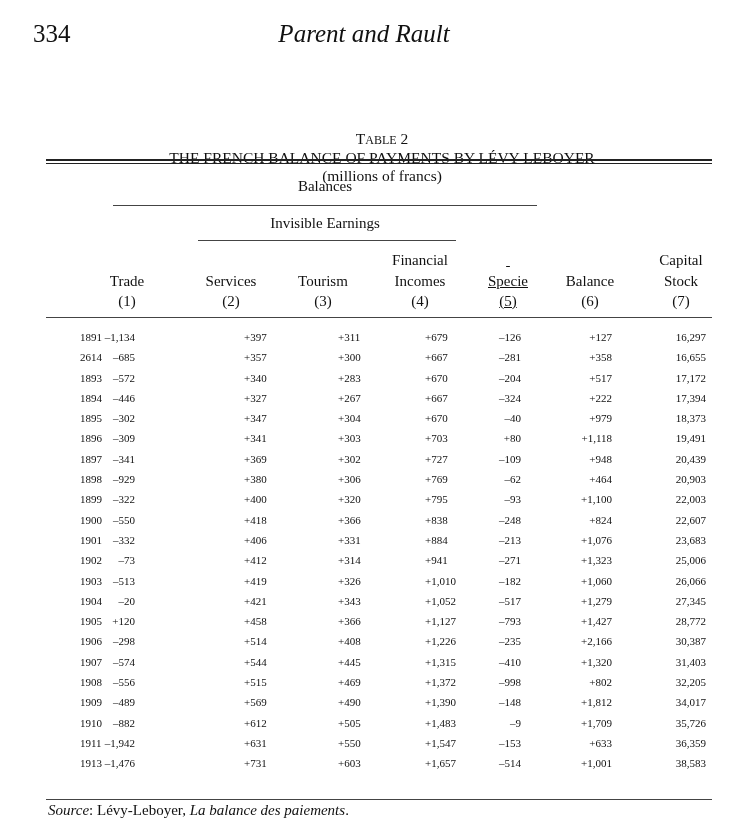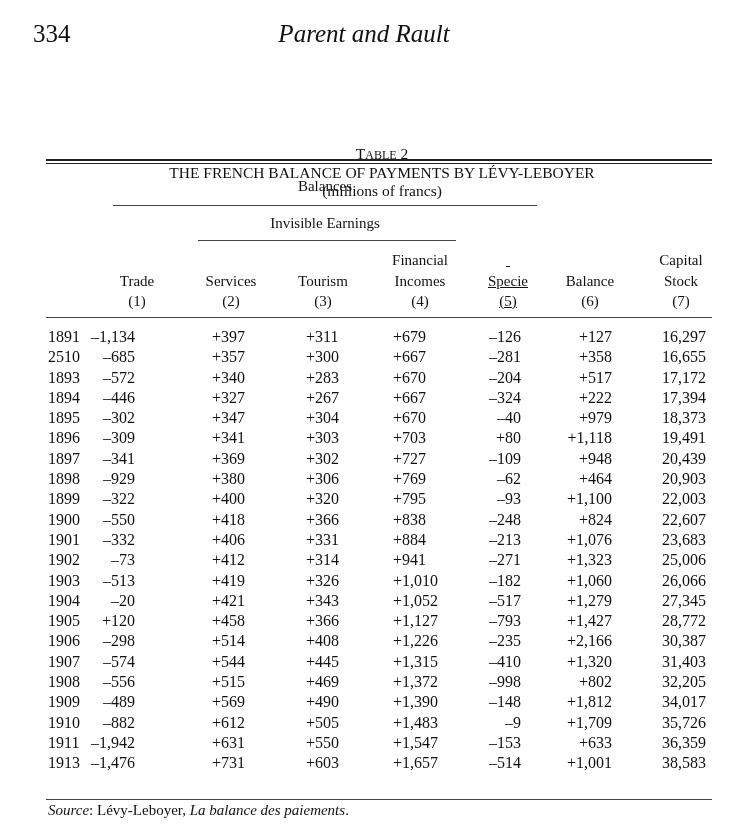--- a/index.html
+++ b/index.html
@@ -2,31 +2,31 @@
 <html><head>
   <meta charset="utf-8">
   <style>
     html, body { margin: 0; padding: 0; background: #ffffff; }
     body {
       width: 744px; height: 840px; position: relative; overflow: hidden;
       font-family: "Liberation Serif", "DejaVu Serif", serif; color: #111;
     }
     .page-num { position: absolute; left: 33px; top: 20px; font-size: 25px; }
     .running-head { position: absolute; left: 0; width: 708px; top: 20px; text-align: center; font-size: 25px; font-style: italic; padding-left: 20px; box-sizing: border-box; }
-    .tcaption { position: absolute; left: 0; width: 744px; top: 130px; text-align: center; font-size: 15.5px; line-height: 18px; padding-left: 20px; box-sizing: border-box; margin-top: 15px; }
+    .tcaption { position: absolute; left: 0; width: 744px; top: 130px; text-align: center; font-size: 15.5px; line-height: 18px; padding-left: 20px; box-sizing: border-box; }
     .tcaption .label .sc { font-size: 12px; }
     .rule-double { position: absolute; left: 46px; width: 666px; top: 159px; height: 2px; border-top: 2px solid #222; border-bottom: 1px solid #222; }
     .hdr-balances { position: absolute; left: 280px; width: 90px; top: 178px; text-align: center; font-size: 15px; }
     .rule-balances { position: absolute; left: 113px; width: 424px; top: 205px; border-top: 1px solid #444; }
     .hdr-invisible { position: absolute; left: 225px; width: 200px; top: 215px; text-align: center; font-size: 15px; }
     .rule-invisible { position: absolute; left: 198px; width: 258px; top: 240px; border-top: 1px solid #444; }
     .colhead { position: absolute; top: 250px; text-align: center; font-size: 15px; line-height: 20.5px; }
     .rule-header-bottom { position: absolute; left: 46px; width: 666px; top: 317px; border-top: 1px solid #444; }
     .rows { position: absolute; left: 0; top: 327px; width: 744px; }
-    .row { position: relative; height: 20.3px; font-size: 16px; line-height: 20px; }
+    .row { position: relative; height: 20.3px; font-size: 11px; line-height: 20px; margin-left: 32px; }
     .cell { position: absolute; top: 0; white-space: nowrap; }
     .c-year { left: 48px; }
     .c-trade { right: calc(744px - 135px); text-align: right; }
     .c-serv { left: 212px; }
     .c-tour { left: 306px; }
     .c-fin { left: 393px; }
     .c-spec { right: calc(744px - 521px); text-align: center; }
     .c-bal { right: calc(744px - 612px); text-align: right; }
     .c-cap { right: calc(744px - 706px); text-align: right; }
     .rule-bottom { position: absolute; left: 46px; width: 666px; top: 799px; border-top: 1px solid #444; }
@@ -45,21 +45,21 @@
   <div>(millions of francs)</div>
 </div>
 
 <div class="rule-double"></div>
 
 <div class="hdr-balances">Balances</div>
 <div class="rule-balances"></div>
 <div class="hdr-invisible">Invisible Earnings</div>
 <div class="rule-invisible"></div>
 
-<div class="colhead" style="left:112px;width:50px;">
+<div class="colhead" style="left:102px;width:50px;">
   <div>&nbsp;</div>
     <div>Trade</div>
     <div>(1)</div>
 </div>
 <div class="colhead" style="left:195px;width:72px;">
   <div>&nbsp;</div>
     <div>Services</div>
     <div>(2)</div>
 </div>
 <div class="colhead" style="left:288px;width:70px;">
@@ -95,21 +95,21 @@
       <span class="cell c-year">1891</span>
       <span class="cell c-trade">–1,134</span>
       <span class="cell c-serv">+397</span>
       <span class="cell c-tour">+311</span>
       <span class="cell c-fin">+679</span>
       <span class="cell c-spec">–126</span>
       <span class="cell c-bal">+127</span>
       <span class="cell c-cap">16,297</span>
     </div>
     <div class="row">
-      <span class="cell c-year">2510</span>
+      <span class="cell c-year">2614</span>
       <span class="cell c-trade">–685</span>
       <span class="cell c-serv">+357</span>
       <span class="cell c-tour">+300</span>
       <span class="cell c-fin">+667</span>
       <span class="cell c-spec">–281</span>
       <span class="cell c-bal">+358</span>
       <span class="cell c-cap">16,655</span>
     </div>
     <div class="row">
       <span class="cell c-year">1893</span>

